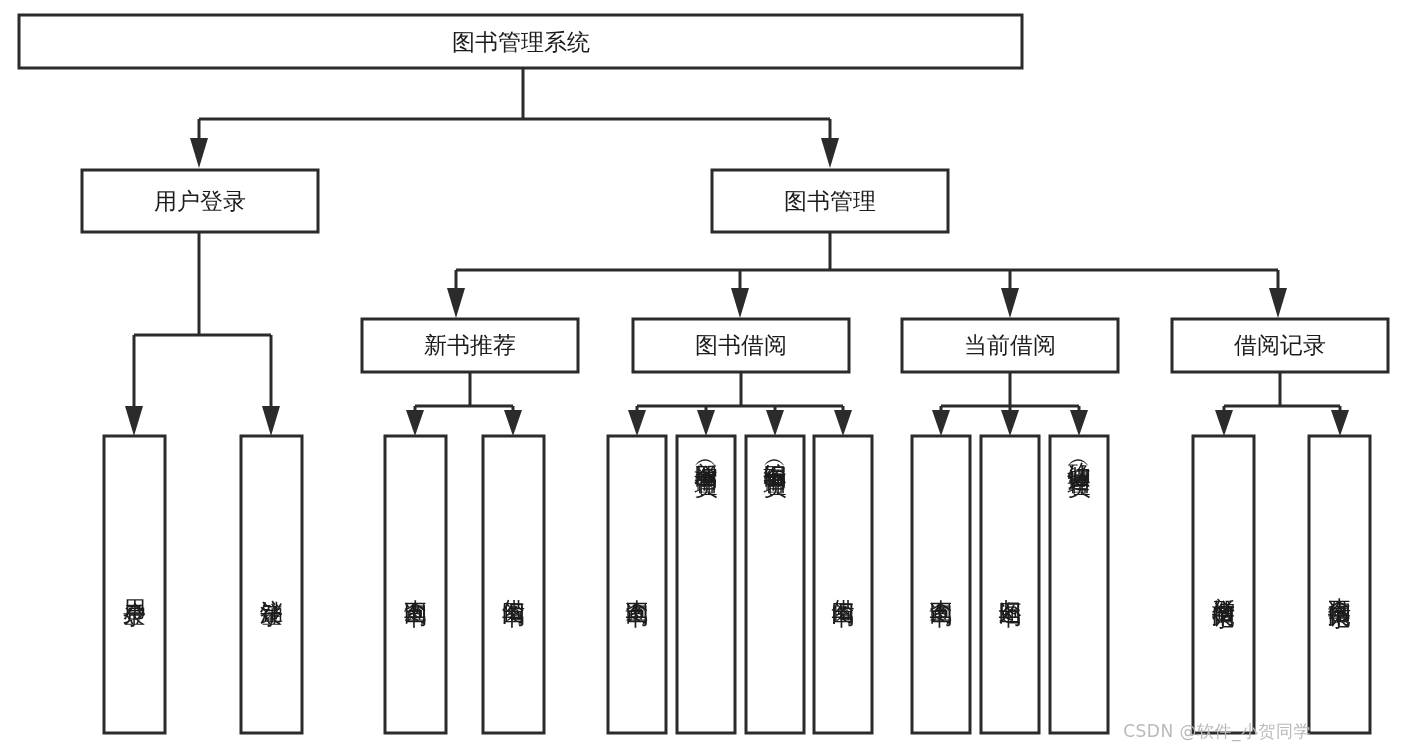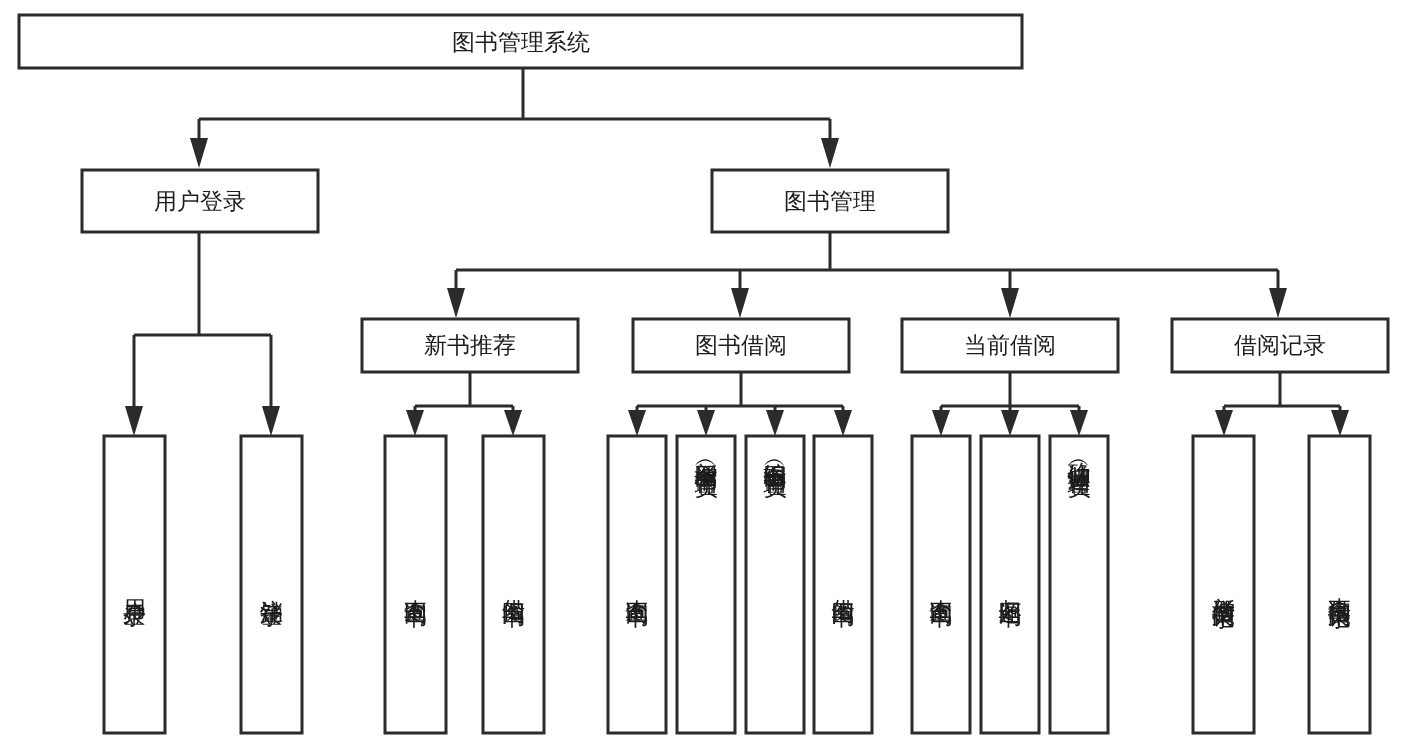--- a/index.html
+++ b/index.html
@@ -199,14 +199,15 @@
   <div class="vlabel" style="left:746px;top:436px;width:58px;height:297px;justify-content:flex-start;padding-top:8px;box-sizing:border-box;">编辑图书（管理员）</div>
   <div class="vlabel" style="left:814px;top:436px;width:58px;height:297px;">借阅图书</div>
 
   <div class="vlabel" style="left:912px;top:436px;width:58px;height:297px;">查询图书</div>
   <div class="vlabel" style="left:981px;top:436px;width:58px;height:297px;">归还图书</div>
   <div class="vlabel" style="left:1050px;top:436px;width:58px;height:297px;justify-content:flex-start;padding-top:8px;box-sizing:border-box;">确认归还（管理员）</div>
 
   <div class="vlabel" style="left:1193px;top:436px;width:61px;height:297px;">新增借阅记录</div>
   <div class="vlabel" style="left:1309px;top:436px;width:61px;height:297px;">查询借阅记录</div>
 
+  <div id="watermark">CSDN @软件_小贺同学</div>
 
 </div>
 
 </body></html>

